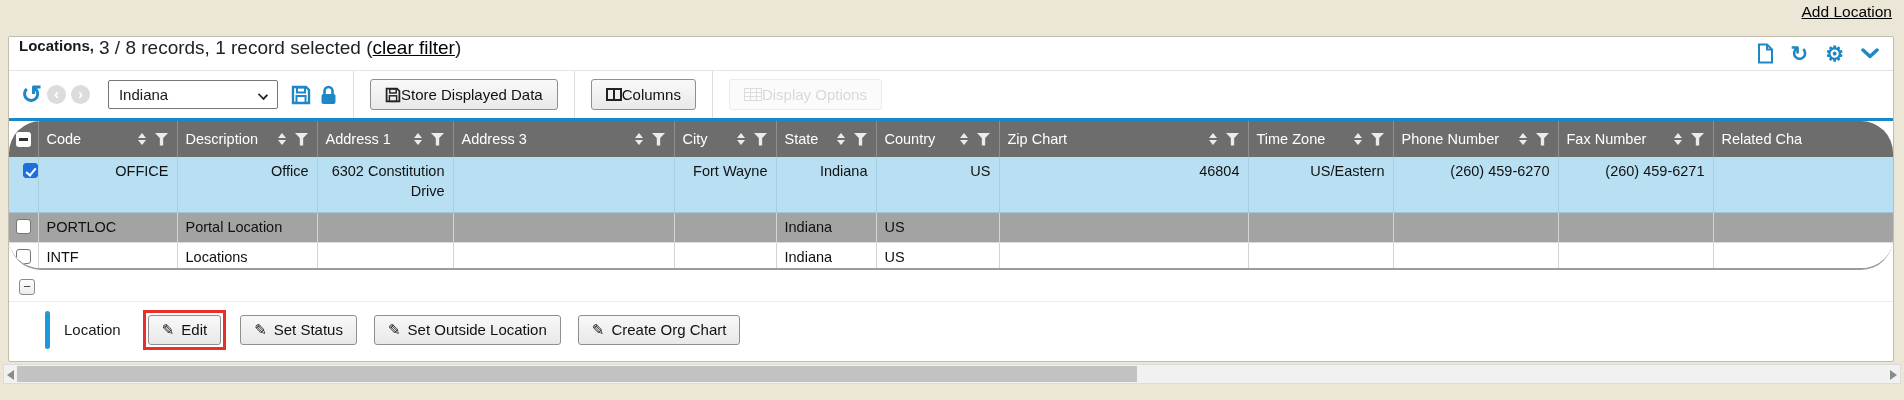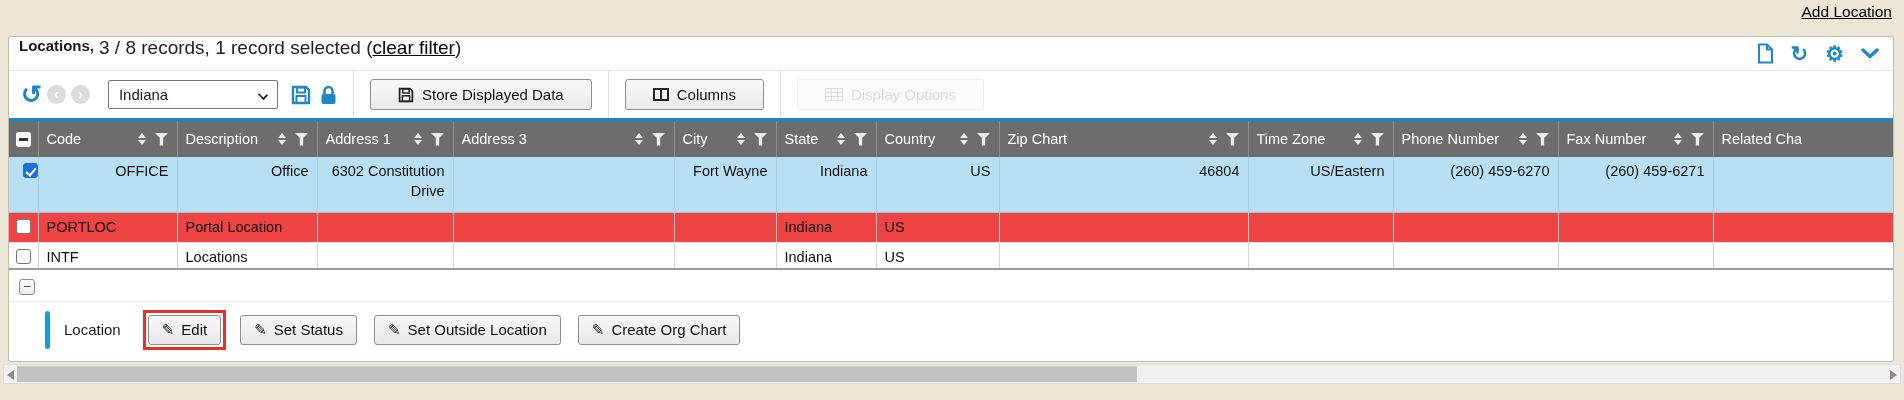--- a/index.html
+++ b/index.html
@@ -35,56 +35,56 @@
     display:flex; align-items:center; padding-left:12px; }
   .undo-glyph { color:#1e88c7; font-size:25px; font-weight:bold; line-height:1; cursor:pointer; }
   .nav-circle { width:19px; height:19px; border-radius:50%; background:#dcdcdc; color:#fff;
     font-size:15px; font-weight:bold; display:flex; align-items:center; justify-content:center;
     margin-left:5px; line-height:1; padding-bottom:2px; }
   .view-select { margin-left:18px; width:170px; height:29px; border:1px solid #767676; border-radius:2px;
     background:#fff; font-size:15px; display:flex; align-items:center; padding:0 10px; position:relative; cursor:pointer; }
   .view-select .sel-arrow { position:absolute; right:10px; top:10px; width:8px; height:8px;
     border-right:2px solid #222; border-bottom:2px solid #222; transform:rotate(45deg) scale(1,.8); }
   .tool-sep { width:1px; height:47px; background:#dedede; margin:0 16px; }
-  .gray-btn { display:inline-flex; align-items:center; gap:8px; height:31px; padding:0 27px;
+  .gray-btn { display:inline-flex; align-items:center; gap:0; height:31px; padding:0 14px;
     font-size:15px; color:#111; background:linear-gradient(#f9f9f9,#e9e9e9);
     border:1px solid #8f8f8f; border-radius:3px; cursor:pointer; font-family:inherit; }
   .gray-btn.disabled { color:#d9d9d9; border-color:#ececec; background:#fbfbfb; cursor:default; }
   .cols-icon { width:16px; height:13px; border:2px solid #222; position:relative; }
   .cols-icon::after { content:""; position:absolute; left:5px; top:0; bottom:0; width:2px; background:#222; }
   .grid-icon { width:18px; height:13px; border:1px solid #dcdcdc; position:relative;
     background:
       linear-gradient(#dcdcdc,#dcdcdc) 0 3px/100% 1px no-repeat,
       linear-gradient(#dcdcdc,#dcdcdc) 0 7px/100% 1px no-repeat,
       linear-gradient(#dcdcdc,#dcdcdc) 5px 0/1px 100% no-repeat,
       linear-gradient(#dcdcdc,#dcdcdc) 11px 0/1px 100% no-repeat; }
 
   
   .blue-line { position:absolute; top:81px; left:0; right:0; height:3px; background:#1789c9; }
 
   
   .grid-wrap { position:absolute; top:84px; left:0; width:1884px; height:149px;
-    overflow:hidden; border-bottom:2px solid #9b9b9b; }
+    overflow:hidden; border-bottom:2px solid #9b9b9b;border-radius:32px; }
   table.grid { border-collapse:collapse; table-layout:fixed; width:1954px; }
   .grid th, .grid td { font-size:14.5px; text-align:left; vertical-align:top; overflow:hidden; }
   .grid thead tr { height:36px; }
   .grid th { background:#6d6d6d; color:#fff; font-weight:normal; border-right:1px solid #8f8f8f;
     padding:0 8px; vertical-align:middle; cursor:pointer; }
   .th-flex { display:flex; align-items:center; }
   .th-label { white-space:nowrap; }
   .th-icons { margin-left:auto; display:flex; align-items:center; gap:9px; padding-left:8px; }
   .sort-i { display:flex; flex-direction:column; gap:2px; }
   .sort-i b { width:0; height:0; border:4.5px solid transparent; display:block; }
   .sort-i b.up { border-bottom:5px solid #ececec; border-top:none; }
   .sort-i b.dn { border-top:5px solid #ececec; border-bottom:none; }
   .funnel { width:14px; height:13px; background:#ececec;
     clip-path:polygon(0 0,100% 0,62% 42%,62% 100%,38% 100%,38% 42%); }
   .grid td { border-right:1px solid #d4d4d4; border-bottom:1px solid #dcdcdc; padding:5px 8px; background:#fff; color:#111; line-height:1.35; }
   tr.row-sel td { background:#b9e0f2; border-right-color:#a9cfe2; border-bottom-color:#9ec7db;text-align:right; }
-  tr.row-alt td { background:#ef4444;margin-top:8px; }
+  tr.row-alt td { background:#a3a3a3;margin-top:8px; }
   tr.row-h1 { height:55px; } tr.row-h2 { height:28px; }
   td.cb-cell, th.cb-cell { text-align:center; padding:6px 0 0 0; vertical-align:top; }
   th.cb-cell { vertical-align:middle; padding:0; }
   
   .cb { width:15px; height:15px; border:1px solid #767676; border-radius:3px; background:#fff;
     display:inline-block; position:relative; cursor:pointer; }
   .cb.checked { background:#1e6fd9; border-color:#1e6fd9; }
   .cb.checked::after { content:""; position:absolute; left:4.5px; top:1.5px; width:4px; height:8px;
     border:solid #fff; border-width:0 2px 2px 0; transform:rotate(40deg); }
   .hcb { width:15px; height:15px; border-radius:3px; background:#fff; display:inline-block;

